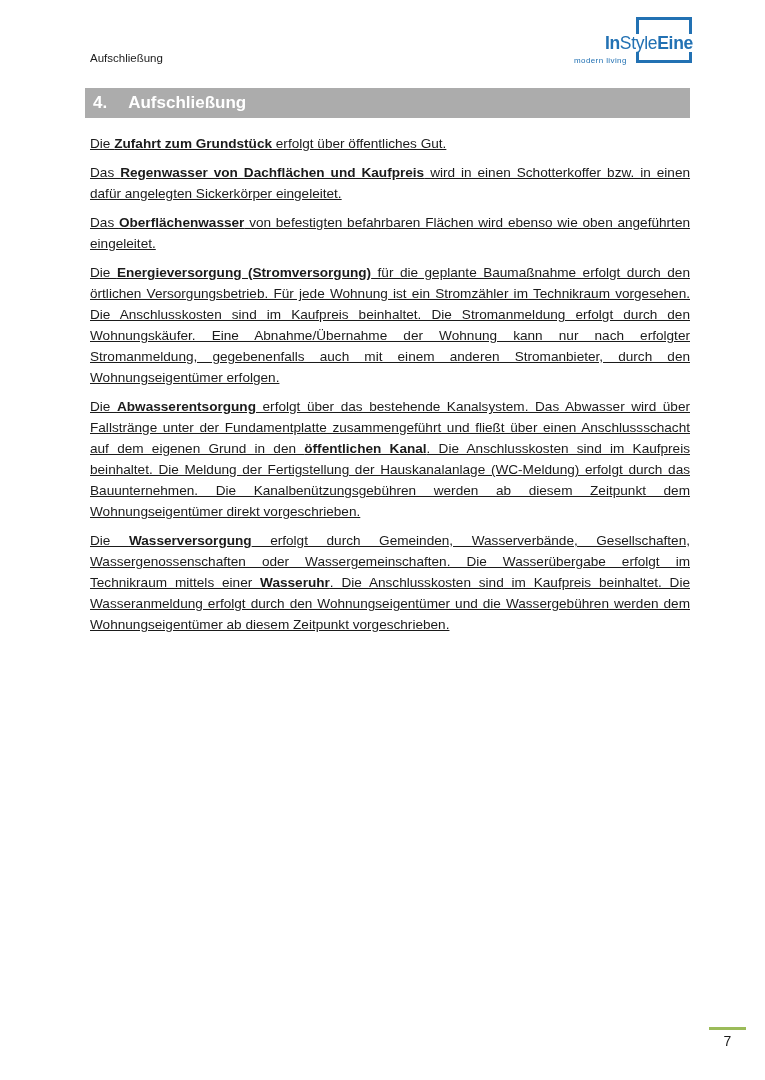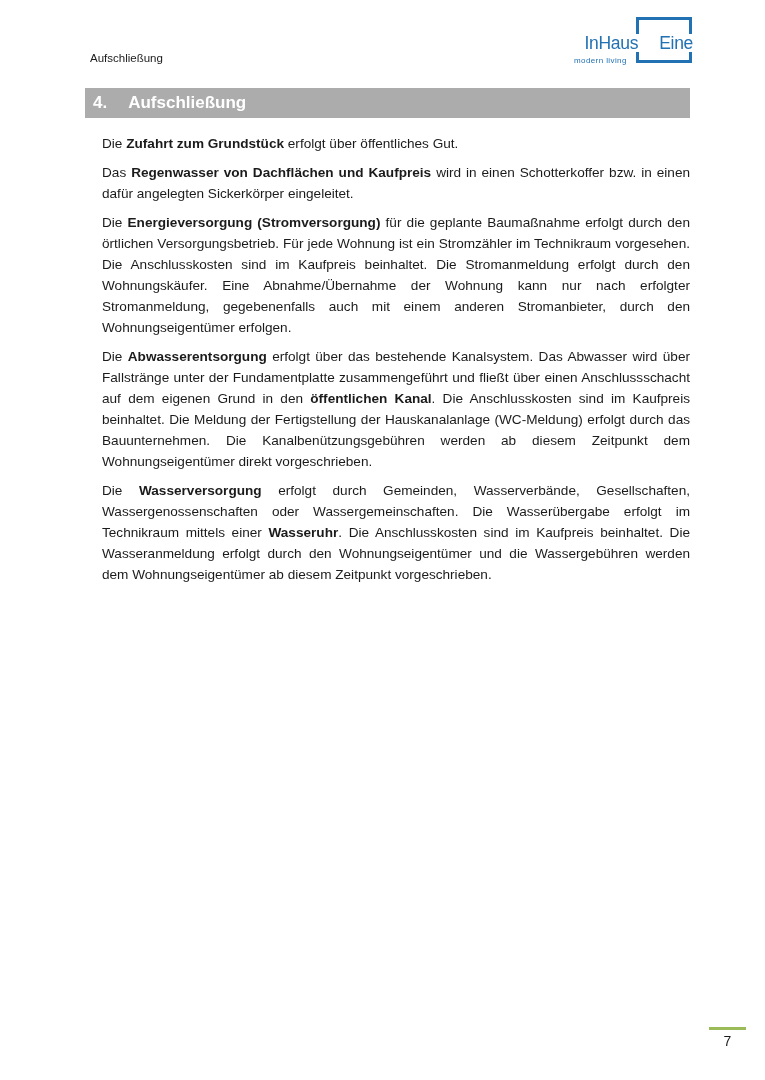--- a/index.html
+++ b/index.html
@@ -46,21 +46,21 @@
     position: absolute;
     top: 20px;
     right: 0;
     background: #ffffff;
     font-size: 17.5px;
     line-height: 1.05;
     letter-spacing: -0.3px;
     padding: 0 2px;
     white-space: nowrap;
   }
-  .logo-name strong { font-weight: normal; margin-left: 21px; }
+  .logo-name strong { font-weight: bold; }
   .logo-tagline {
     position: absolute;
     left: 3px;
     top: 42px;
     font-size: 8px;
     letter-spacing: 0.4px;
     white-space: nowrap;
   }
 
   
@@ -83,21 +83,21 @@
   
   .body-text {
     position: absolute;
     top: 133px;
     left: 90px;
     width: 600px;
     font-size: 13.6px;
     line-height: 21px;
     text-align: justify;
   }
-  .para { margin: 0 0 8px 12px; }
+  .para { margin: 0 0 8px 0; text-decoration: underline; }
   .para strong { font-weight: bold; }
 
   
   .footer {
     position: absolute;
     top: 1027px;
     right: 19px;
     width: 37px;
     text-align: center;
   }
@@ -113,32 +113,33 @@
 </style>
 </head>
 <body>
 
 <div class="page">
 
   <div class="running-title">Aufschließung</div>
 
   <div class="logo">
     <div class="logo-square"></div>
-    <div class="logo-name"><strong>In</strong><span>Haus</span><strong>Eine</strong></div>
+    <div class="logo-name"><strong>In</strong><span>Style</span><strong>Eine</strong></div>
     <div class="logo-tagline">modern living</div>
   </div>
 
   <div class="heading-bar" style="background: rgb(172, 172, 172); color: rgb(255, 255, 255);">
     <span class="h-num">4.</span>
     <span class="h-title">Aufschließung</span>
   </div>
 
   <div class="body-text">
       <p class="para"><span>Die </span><strong>Zufahrt zum Grundstück</strong><span> erfolgt über öffentliches Gut.</span></p>
       <p class="para"><span>Das </span><strong>Regenwasser von Dachflächen und Kaufpreis</strong><span> wird in einen Schotterkoffer bzw. in einen dafür angelegten Sickerkörper eingeleitet.</span></p>
+      <p class="para"><span>Das </span><strong>Oberflächenwasser</strong><span> von befestigten befahrbaren Flächen wird ebenso wie oben angeführten eingeleitet.</span></p>
       <p class="para"><span>Die </span><strong>Energieversorgung (Stromversorgung)</strong><span> für die geplante Baumaßnahme erfolgt durch den örtlichen Versorgungsbetrieb. Für jede Wohnung ist ein Stromzähler im Technikraum vorgesehen. Die Anschlusskosten sind im Kaufpreis beinhaltet. Die Stromanmeldung erfolgt durch den Wohnungskäufer. Eine Abnahme/Übernahme der Wohnung kann nur nach erfolgter Stromanmeldung, gegebenenfalls auch mit einem anderen Stromanbieter, durch den Wohnungseigentümer erfolgen.</span></p>
       <p class="para"><span>Die </span><strong>Abwasserentsorgung</strong><span> erfolgt über das bestehende Kanalsystem. Das Abwasser wird über Fallstränge unter der Fundamentplatte zusammengeführt und fließt über einen Anschlussschacht auf dem eigenen Grund in den </span><strong>öffentlichen Kanal</strong><span>. Die Anschlusskosten sind im Kaufpreis beinhaltet. Die Meldung der Fertigstellung der Hauskanalanlage (WC-Meldung) erfolgt durch das Bauunternehmen. Die Kanalbenützungsgebühren werden ab diesem Zeitpunkt dem Wohnungseigentümer direkt vorgeschrieben.</span></p>
       <p class="para"><span>Die </span><strong>Wasserversorgung</strong><span> erfolgt durch Gemeinden, Wasserverbände, Gesellschaften, Wassergenossenschaften oder Wassergemeinschaften. Die Wasserübergabe erfolgt im Technikraum mittels einer </span><strong>Wasseruhr</strong><span>. Die Anschlusskosten sind im Kaufpreis beinhaltet. Die Wasseranmeldung erfolgt durch den Wohnungseigentümer und die Wassergebühren werden dem Wohnungseigentümer ab diesem Zeitpunkt vorgeschrieben.</span></p>
     </div>
 
   <div class="footer">
     <div class="footer-rule" style="background: rgb(155, 187, 89);"></div>
     <div class="page-number">7</div>
   </div>
 

